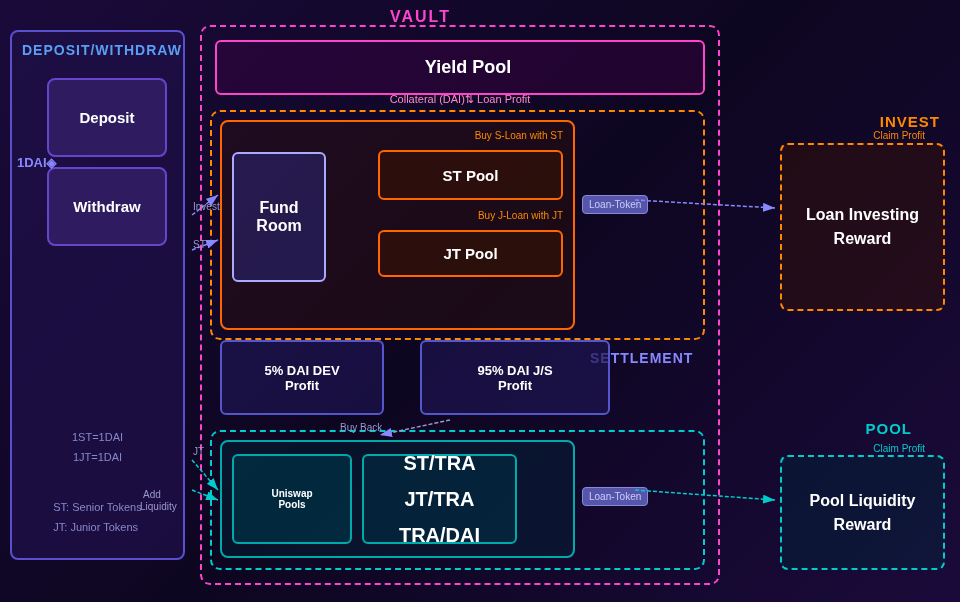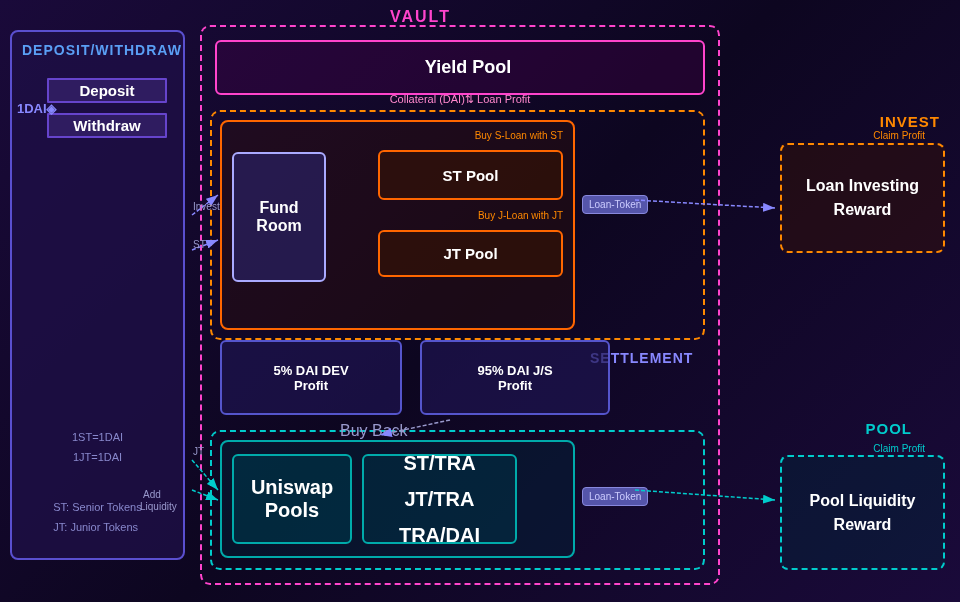--- a/index.html
+++ b/index.html
@@ -48,22 +48,22 @@
       transform: translateY(-50%);
       color: #8888ff;
       font-size: 13px;
       font-weight: bold;
     }
 
     .btn-deposit, .btn-withdraw {
       display: block;
       width: 120px;
       margin: 10px auto;
-      padding: 2px 10px;
-      border-radius: 1px;
+      padding: 29px 10px;
+      border-radius: 8px;
       border: 2px solid #6644cc;
       background: rgba(50, 30, 100, 0.9);
       color: white;
       font-size: 15px;
       font-weight: bold;
       text-align: center;
     }
 
     .token-info {
       position: absolute;
@@ -177,64 +177,64 @@
       <span>JT Pool</span>
     </div>
   </div>
 
   <div style="position:absolute; left:582px; top:195px; background:#5555aa; border:1px solid #8888dd; border-radius:4px; color:#ccccff; font-size:10px; padding:3px 6px;">Loan-Token</div>
 
   <div class="invest-title" style="position:absolute; right:20px; top:113px; color:#ff8800; font-size:15px; font-weight:bold; letter-spacing:1px;">INVEST</div>
 
   <div style="position:absolute; right:35px; top:130px; color:#ff8800; font-size:10px;">Claim Profit</div>
 
-  <div style="position:absolute; right:15px; top:143px; width:165px; height:110px; border:2px dashed #ff8800; border-radius:8px; background:rgba(60,20,0,0.4); display:flex; align-items:center; justify-content:center; color:white; font-size:16px; font-weight:bold; text-align:center; line-height:1.5;">
+  <div style="position:absolute; right:15px; top:143px; width:165px; height:168px; border:2px dashed #ff8800; border-radius:8px; background:rgba(60,20,0,0.4); display:flex; align-items:center; justify-content:center; color:white; font-size:16px; font-weight:bold; text-align:center; line-height:1.5;">
     <span style="white-space:pre-line;">Loan Investing
 Reward</span>
   </div>
 
   <div style="position:absolute; left:590px; top:350px; color:#8888ff; font-size:14px; font-weight:bold; letter-spacing:1px;">SETTLEMENT</div>
 
-  <div style="position:absolute; left:220px; top:340px; width:182px; height:75px; border:2px solid #5555cc; border-radius:6px; background:rgba(30,20,80,0.7); display:flex; align-items:center; justify-content:center; color:white; font-size:13px; font-weight:bold; text-align:center; padding:5px;">
+  <div style="position:absolute; left:220px; top:340px; width:164px; height:75px; border:2px solid #5555cc; border-radius:6px; background:rgba(30,20,80,0.7); display:flex; align-items:center; justify-content:center; color:white; font-size:13px; font-weight:bold; text-align:center; padding:5px;">
     <span style="white-space:pre-line;">5% DAI DEV
 Profit</span>
   </div>
   <div style="position:absolute; left:420px; top:340px; width:190px; height:75px; border:2px solid #5555cc; border-radius:6px; background:rgba(30,20,80,0.7); display:flex; align-items:center; justify-content:center; color:white; font-size:13px; font-weight:bold; text-align:center; padding:5px;">
     <span style="white-space:pre-line;">95% DAI J/S
 Profit</span>
   </div>
 
   <div style="position:absolute; left:210px; top:430px; width:495px; height:140px; border:2px dashed #00cccc; border-radius:10px;"></div>
 
   <div style="position:absolute; right:48px; top:420px; color:#00cccc; font-size:15px; font-weight:bold; letter-spacing:1px;">POOL</div>
 
   <div style="position:absolute; left:220px; top:440px; width:355px; height:118px; border:2px solid #00aaaa; border-radius:8px; background:rgba(0,40,60,0.4); display:flex; align-items:center; padding:10px; gap:10px;">
 
-    <div style="width:120px; height:90px; border:2px solid #00aaaa; border-radius:6px; background:rgba(0,50,70,0.7); display:flex; align-items:center; justify-content:center; color:white; font-size:20px; font-weight:bold; text-align:center;">
+    <div style="width:120px; height:90px; border:2px solid #00aaaa; border-radius:6px; background:rgba(0,50,70,0.7); display:flex; align-items:center; justify-content:center; color:white; font-size:10px; font-weight:bold; text-align:center;">
       <span style="white-space:pre-line;">Uniswap
 Pools</span>
     </div>
 
     <div style="width:155px; height:90px; border:2px solid #00aaaa; border-radius:6px; background:rgba(0,50,70,0.5); display:flex; align-items:center; justify-content:center; color:white; font-size:20px; font-weight:bold; text-align:center; line-height:1.8;">
       <span style="white-space:pre-line;">ST/TRA
 JT/TRA
 TRA/DAI</span>
     </div>
   </div>
 
   <div style="position:absolute; left:582px; top:487px; background:#5555aa; border:1px solid #8888dd; border-radius:4px; color:#ccccff; font-size:10px; padding:3px 6px;">Loan-Token</div>
 
   <div style="position:absolute; right:35px; top:443px; color:#00cccc; font-size:10px;">Claim Profit</div>
 
   <div style="position:absolute; right:15px; top:455px; width:165px; height:115px; border:2px dashed #00cccc; border-radius:8px; background:rgba(0,40,60,0.4); display:flex; align-items:center; justify-content:center; color:white; font-size:16px; font-weight:bold; text-align:center; line-height:1.5;">
     <span style="white-space:pre-line;">Pool Liquidity
 Reward</span>
   </div>
 
-  <div style="position:absolute; left:340px; top:422px; color:#9999cc; font-size:16px;">Buy Back</div>
+  <div style="position:absolute; left:340px; top:422px; color:#9999cc; font-size:10px;">Buy Back</div>
 
   <svg class="arrows" xmlns="http://www.w3.org/2000/svg">
     <defs>
       <marker id="arrowBlue" markerWidth="8" markerHeight="6" refX="8" refY="3" orient="auto">
         <polygon points="0 0, 8 3, 0 6" fill="#8888ff"></polygon>
       </marker>
       <marker id="arrowCyan" markerWidth="8" markerHeight="6" refX="8" refY="3" orient="auto">
         <polygon points="0 0, 8 3, 0 6" fill="#00cccc"></polygon>
       </marker>
       <marker id="arrowOrange" markerWidth="8" markerHeight="6" refX="8" refY="3" orient="auto">

